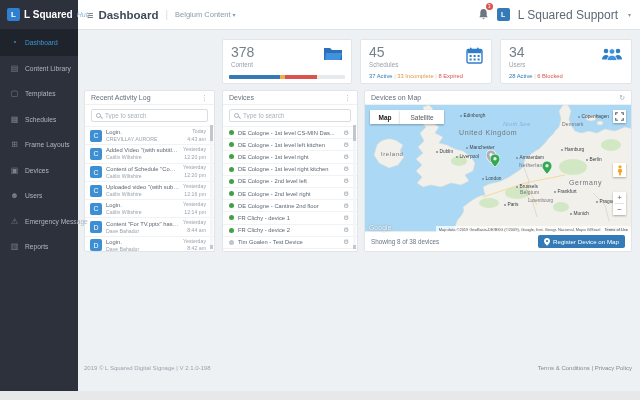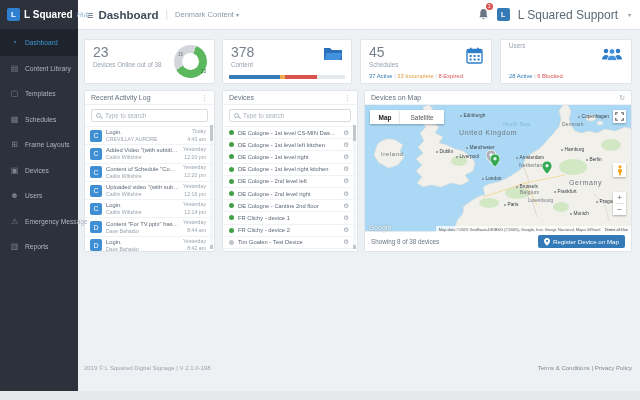--- a/index.html
+++ b/index.html
@@ -173,43 +173,35 @@
     <span class="nav-ico">▥</span>
     <span class="nav-label">Reports</span>
   </div>
 </div>
   </div>
 
   <div class="header">
     <span class="hamburger">≡</span>
     <span class="htitle">Dashboard</span>
     <span class="hdiv">|</span>
-    <span class="hcontext">Denmark Content</span>
+    <span class="hcontext">Belgium Content</span>
     <span class="caret">▾</span>
     <div class="hright">
       <span class="bell-wrap">
         <svg width="11" height="12" viewBox="0 0 12 13">
             <path d="M6 1 C3.8 1 2.5 2.8 2.5 5 V8 L1.5 10 H10.5 L9.5 8 V5 C9.5 2.8 8.2 1 6 1 Z M4.8 11 a1.2 1.2 0 0 0 2.4 0 Z" fill="#6b7682"></path>
           </svg>
         <span class="badge">3</span>
       </span>
       <span class="avatar">L</span>
       <span class="huser">L Squared Support</span>
       <span class="caret">▾</span>
     </div>
   </div>
 
-  <div class="card" id="card-devices">
-    <div class="cval">23</div>
-    <div class="clabel">Devices Online out of 38</div>
-    <div class="donut" id="donut" style="background: conic-gradient(from 20deg, rgb(92, 184, 92) 0deg, rgb(92, 184, 92) 61%, rgb(211, 215, 219) 61%, rgb(211, 215, 219) 100%);">
-      <span class="dlab off">15</span>
-      <span class="dlab on">23</span>
-    </div>
-  </div>
 
   <div class="card" id="card-content">
     <div class="cval">378</div>
     <div class="clabel">Content</div>
     <div class="cicon">
       <svg width="20" height="14" viewBox="0 0 20 14">
           <path d="M1 1 h6 l2 2 h10 v10 h-18 z" fill="#2a6fb8"></path>
           <path d="M3 6 h16 l-2 7 h-15 z" fill="#4191dc"></path>
         </svg>
     </div>
@@ -236,20 +228,21 @@
             <rect x="3.6" y="11.5" width="2" height="2"></rect>
             <rect x="7.6" y="11.5" width="2" height="2"></rect>
             <rect x="11.6" y="11.5" width="2" height="2"></rect>
           </g>
         </svg>
     </div>
     <div class="cstats" id="sched-stats"><span class="st blue">37 Active</span><span class="sep"> | </span><span class="st orange">33 Incomplete</span><span class="sep"> | </span><span class="st red">8 Expired</span></div>
   </div>
 
   <div class="card" id="card-users">
+    <div class="cval">34</div>
     <div class="clabel">Users</div>
     <div class="cicon">
       <svg width="22" height="14" viewBox="0 0 22 14">
           <g fill="#2e7ec9">
             <circle cx="5" cy="4" r="2.3"></circle>
             <path d="M1 12.5 c0-3 2-4.5 4-4.5 s4 1.5 4 4.5 z"></path>
             <circle cx="17" cy="4" r="2.3"></circle>
             <path d="M13 12.5 c0-3 2-4.5 4-4.5 s4 1.5 4 4.5 z"></path>
           </g>
           <g fill="#4191dc" stroke="#ffffff" stroke-width="0.8">

